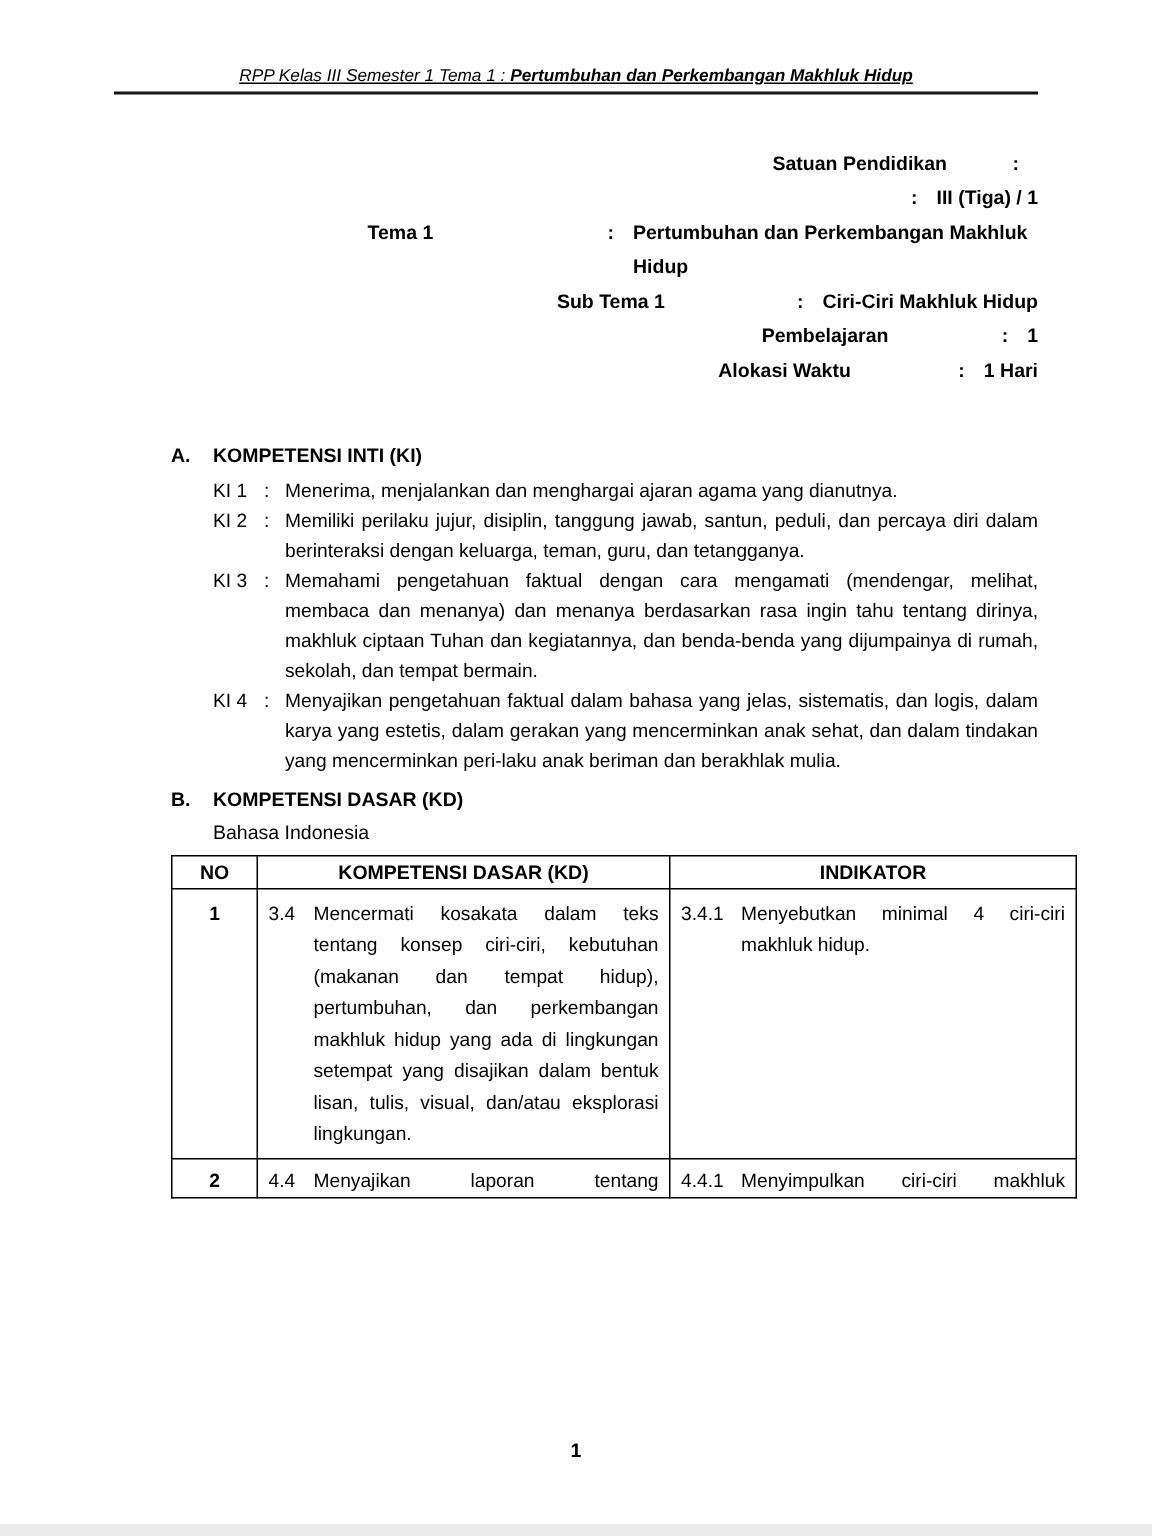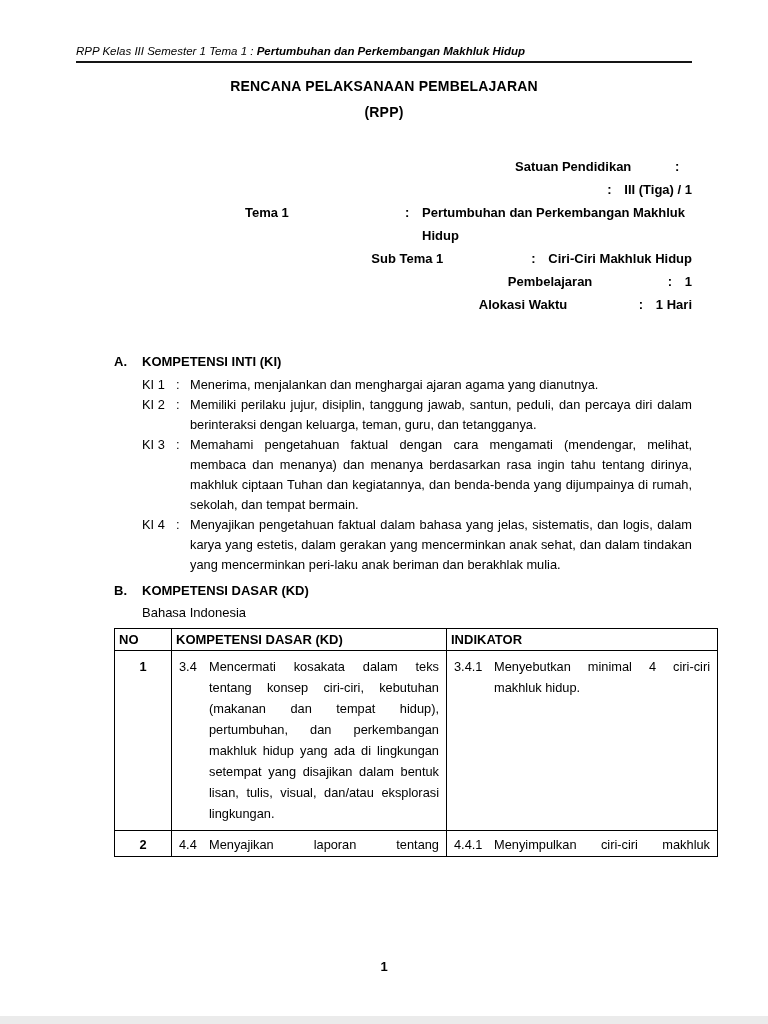--- a/index.html
+++ b/index.html
@@ -10,25 +10,26 @@
     box-sizing: border-box;
     padding: 44px 76px 0 76px;
     background: #ffffff;
     overflow: hidden;
     color: #000;
     font-family: "Liberation Sans", sans-serif;
   }
 
   
   .doc-header {
-    text-align: left;
+    text-align: center;
     font-style: italic;
     font-size: 11.5px;
     line-height: 14px;
     white-space: nowrap;
+    text-decoration: underline;
   }
   .hdr-bold { font-weight: bold; }
   .header-rule { border-bottom: 2px solid #151515; margin-top: 3px; }
 
   
   .title-block {
     margin-top: 14px;
     text-align: center;
     font-weight: bold;
     font-size: 14px;
@@ -82,21 +83,21 @@
     margin: 5px 0 0 38px;
     border-collapse: collapse;
     width: 576px;
     table-layout: fixed;
   }
   .kd-table th, .kd-table td { border: 1px solid #000; }
   .kd-table th {
     padding: 3px 4px;
     font-size: 13px;
     font-weight: bold;
-    text-align: left;
+    text-align: center;
   }
   .col-no  { width: 48px; }
   .col-kd  { width: 266px; }
   .col-ind { width: 262px; }
   .kd-table td {
     vertical-align: top;
     padding: 5px 7px 6px 7px;
     font-size: 12.8px;
     line-height: 21px;
   }
@@ -127,24 +128,20 @@
 </head>
 <body>
 
 <div class="page">
 
   <div class="doc-header">
     <span class="hdr-plain">RPP Kelas III Semester 1 Tema 1 : </span><span class="hdr-bold">Pertumbuhan dan Perkembangan Makhluk Hidup</span>
   </div>
   <div class="header-rule"></div>
 
-  <div class="title-block">
-    <div>RENCANA PELAKSANAAN PEMBELAJARAN</div>
-    <div class="title-sub">(RPP)</div>
-  </div>
 
   <div class="details">
     <div class="detail-row">
       <span class="d-label">Satuan Pendidikan</span>
       <span class="d-sep">:</span>
     </div>
     <div class="detail-row">
       <span class="d-sep">:</span>
       <span class="d-value">III (Tiga) / 1</span>
     </div>

